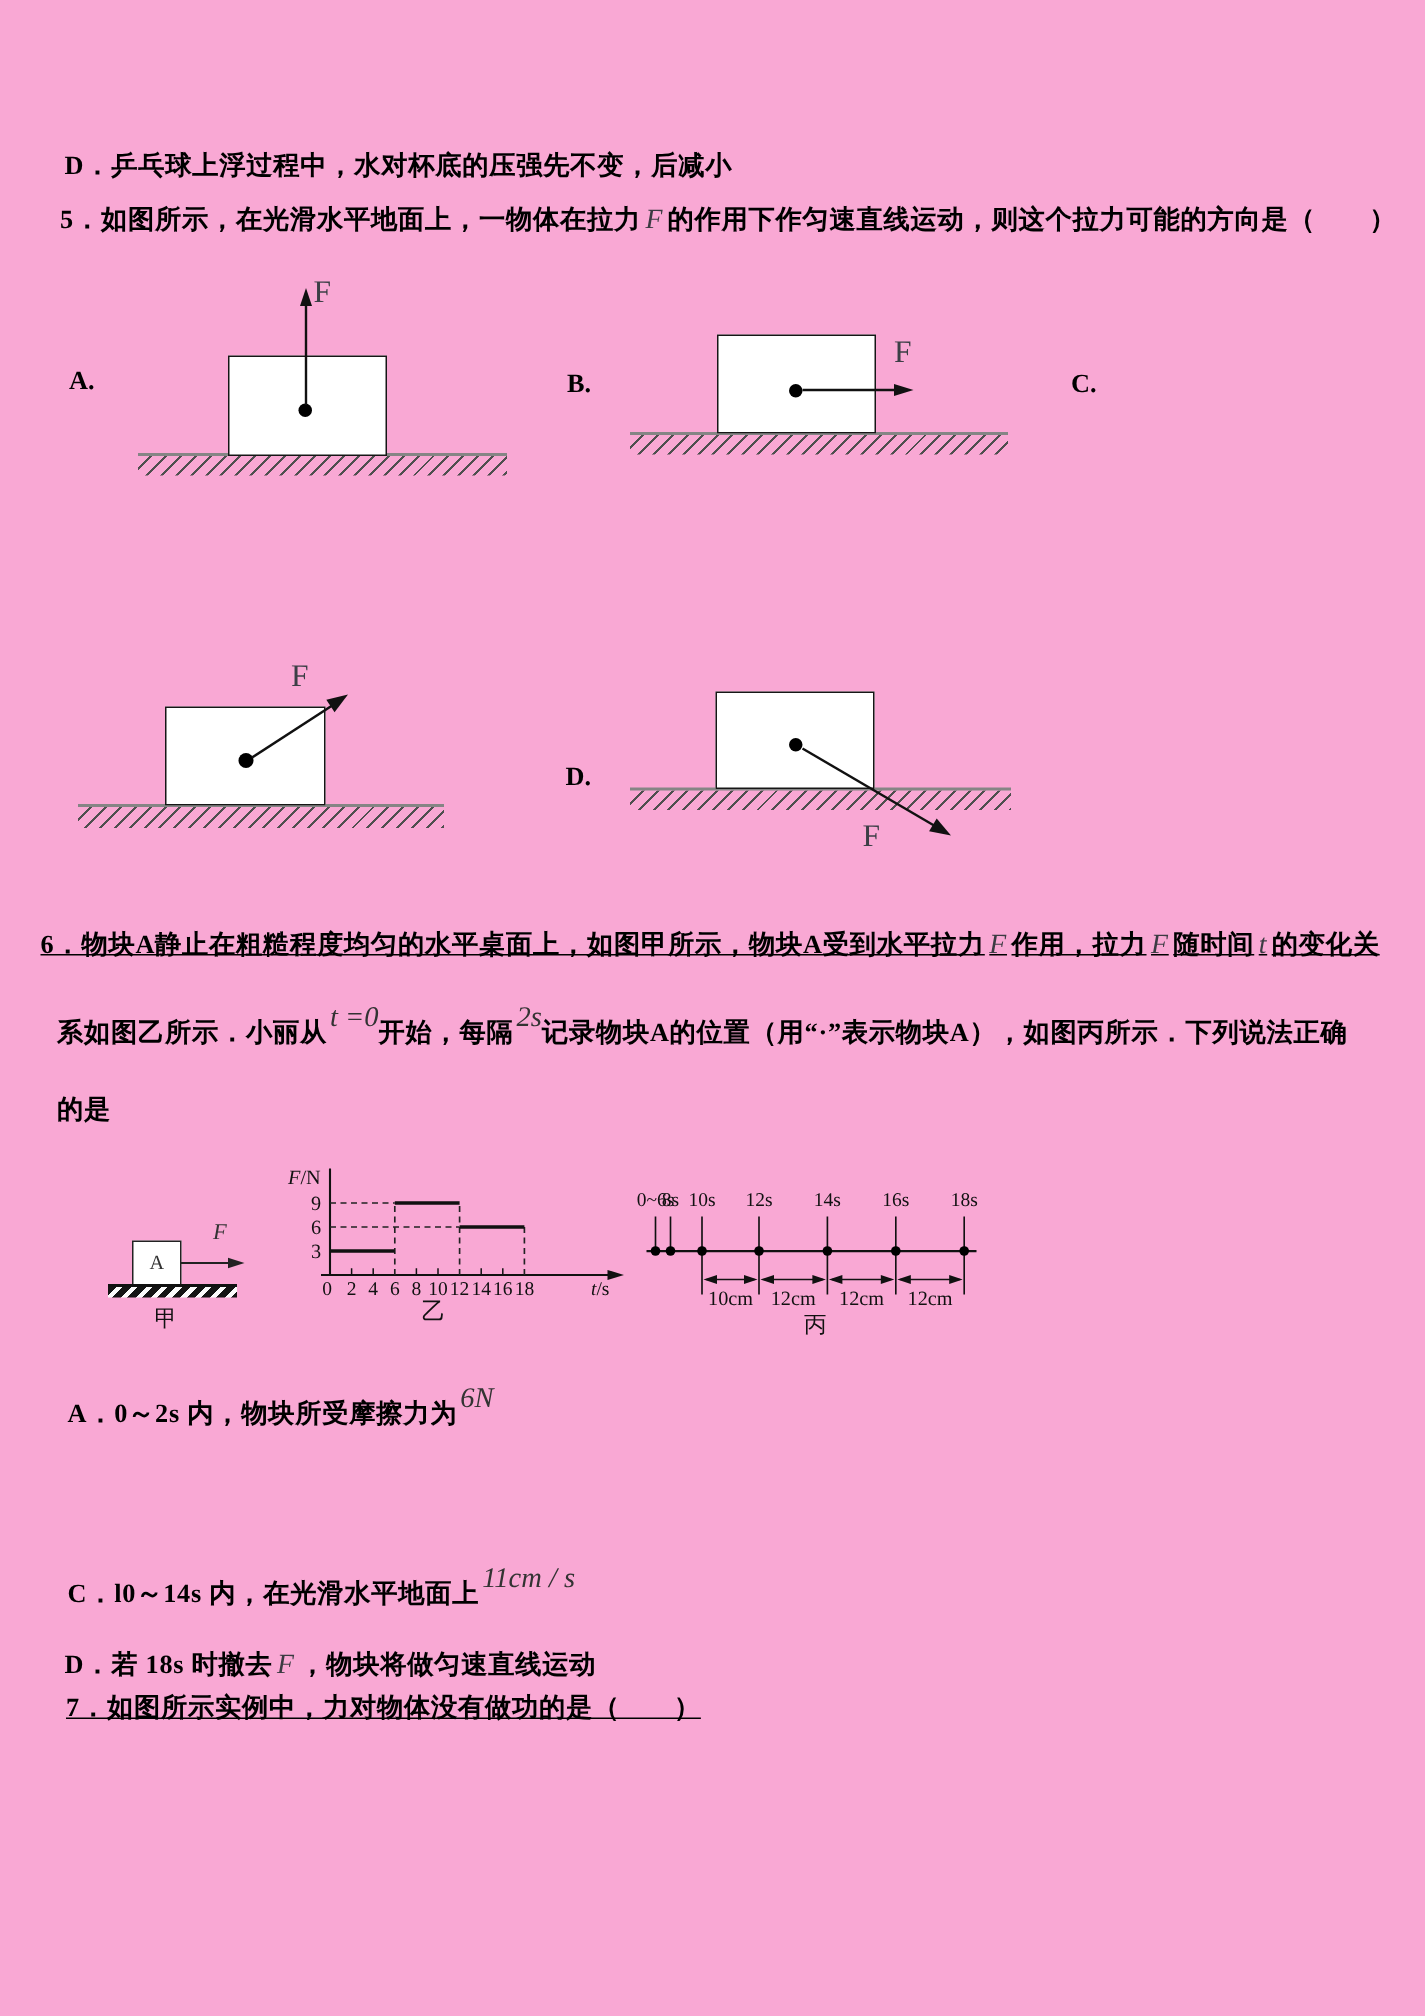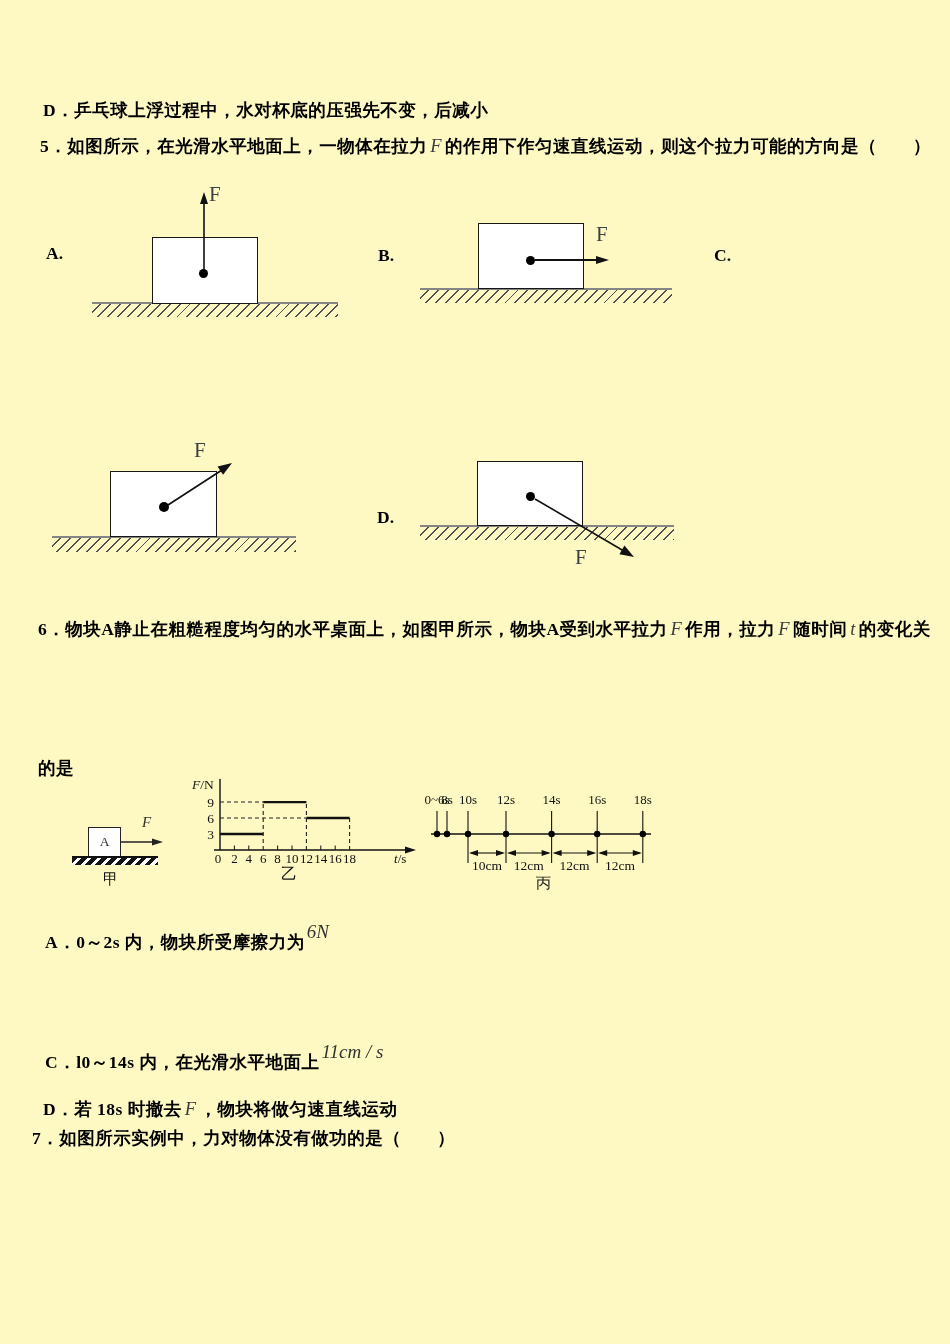--- a/index.html
+++ b/index.html
@@ -1,16 +1,16 @@
 <!DOCTYPE html>
 <html><head>
 <meta charset="utf-8">
 <style>
   html,body{margin:0;padding:0;background:#fff;}
-  #page{position:relative;width:950px;height:1344px;background:#fef9c3;overflow:hidden;
+  #page{position:relative;width:950px;height:1344px;background:#f9a8d4;overflow:hidden;
         font-family:"Liberation Serif","DejaVu Serif",serif;color:#000;}
   .abs{position:absolute;}
   .line{font-size:17.5px;font-weight:700;white-space:nowrap;letter-spacing:.5px;}
   .mi{font-family:"Liberation Serif","DejaVu Serif",serif;font-style:italic;font-weight:400;
       font-size:18.5px;color:#3b3b42;padding:0 3px;}
   .sup{position:relative;top:-10px;font-style:italic;font-weight:400;font-size:19px;
        color:#333;font-family:"Liberation Serif","DejaVu Serif",serif;padding-left:2px;letter-spacing:0;}
   .optletter{font-size:17.5px;font-weight:700;}
   .block{position:absolute;background:#fff;border:1.7px solid #161616;box-sizing:border-box;}
   .ground{position:absolute;border-top:2.5px solid #858585;box-sizing:border-box;
@@ -73,24 +73,27 @@
 
   <div class="ground" style="left:420px;top:525px;width:254px;height:15px;"></div>
   <div class="block" style="left:477px;top:461px;width:106px;height:65px;"></div>
   <div class="dot" style="left:526px;top:492px;width:9px;height:9px;"></div>
   <svg class="abs" style="left:528px;top:489px;" width="120" height="82">
     <line x1="7" y1="10" x2="95" y2="61.5" stroke="#111" stroke-width="1.6"></line>
     <polygon points="0,0 -14,5 -14,-5" fill="#111" transform="translate(106,68) rotate(30.4)"></polygon>
   </svg>
   <span class="figF" style="left:575px;top:545px;">F</span>
 
-  <div class="abs line" style="left:38px;top:617px;">
+  <div class="abs line" style="left:27px;top:617px;text-decoration:underline;">
     <span>6．物块A静止在粗糙程度均匀的水平桌面上，如图甲所示，物块A受到水平拉力</span><span class="mi">F</span><span>作用，拉力</span><span class="mi">F</span><span>随时间</span><span class="mi">t</span><span>的变化关</span>
   </div>
-  <div class="abs line" style="left:38px;top:756px;">的是</div>
+  <div class="abs line" style="left:38px;top:676px;">
+    <span>系如图乙所示．小丽从</span><span class="sup">t =0</span><span>开始，每隔</span><span class="sup">2s</span><span>记录物块A的位置（用“·”表示物块A），如图丙所示．下列说法正确</span>
+  </div>
+  <div class="abs line" style="left:38px;top:727px;">的是</div>
 
   <div class="jia-block" style="left:88px;top:827px;width:33px;height:30px;">
     <span>A</span>
   </div>
   <svg class="abs" style="left:119px;top:835px;" width="46" height="14">
     <line x1="1" y1="7" x2="34" y2="7" stroke="#222" stroke-width="1.4"></line>
     <polygon points="44,7 33,3.5 33,10.5" fill="#222"></polygon>
   </svg>
   <span class="jia-F" style="left:142px;top:814px;">F</span>
   <div class="jia-ground" style="left:72px;top:856px;width:86px;height:9px;"></div>
@@ -177,15 +180,15 @@
   <div class="abs line" style="left:45px;top:930px;text-align:center;">
     <span>A．0～2s 内，物块所受摩擦力为</span><span class="sup">6N</span>
   </div>
   <div class="abs line" style="left:45px;top:1050px;">
     <span>C．l0～14s 内，在光滑水平地面上</span><span class="sup">11cm / s</span>
   </div>
   <div class="abs line" style="left:43px;top:1097px;">
     <span>D．若 18s 时撤去</span><span class="mi">F</span><span>，物块将做匀速直线运动</span>
   </div>
 
-  <div class="abs line" style="left:32px;top:1126px;">7．如图所示实例中，力对物体没有做功的是（　　）</div>
+  <div class="abs line" style="left:44px;top:1126px;text-decoration:underline;">7．如图所示实例中，力对物体没有做功的是（　　）</div>
 
 </div>
 
 </body></html>

